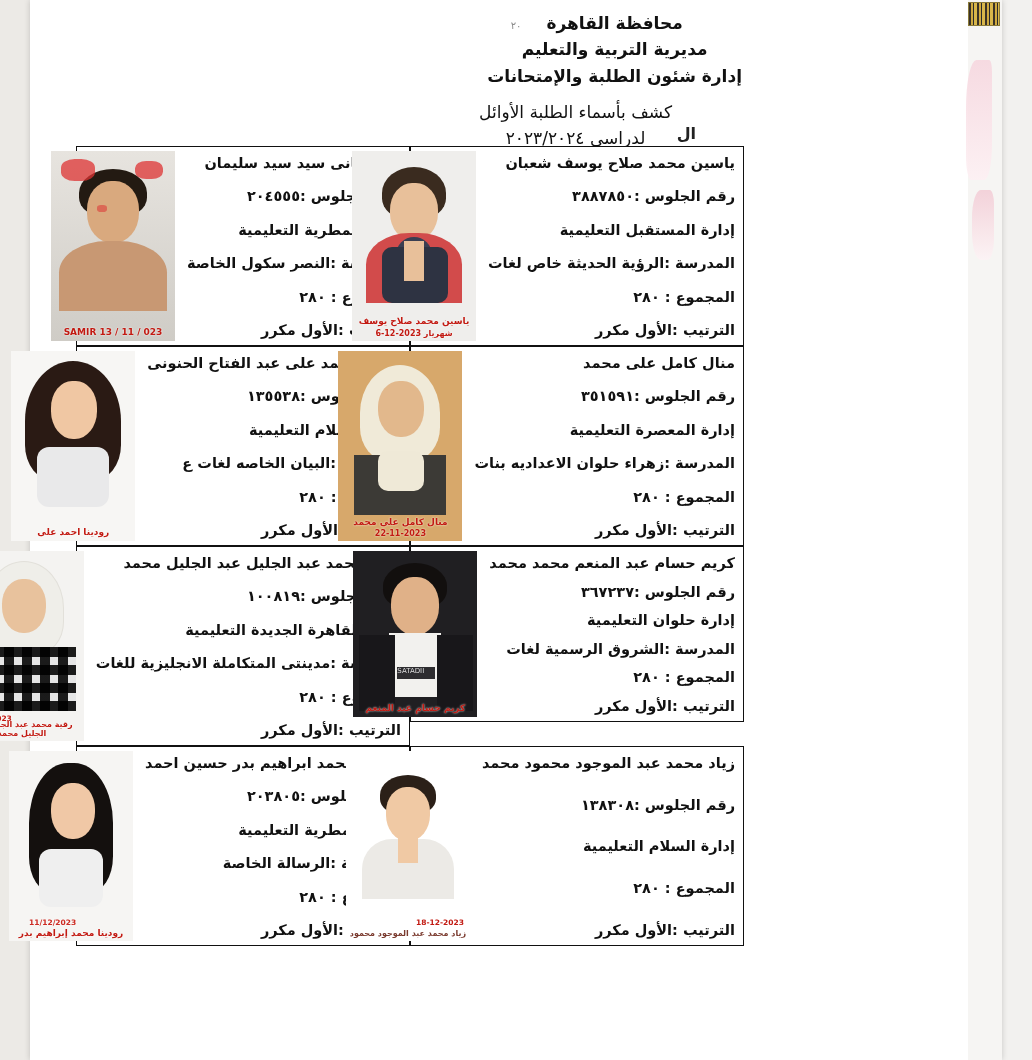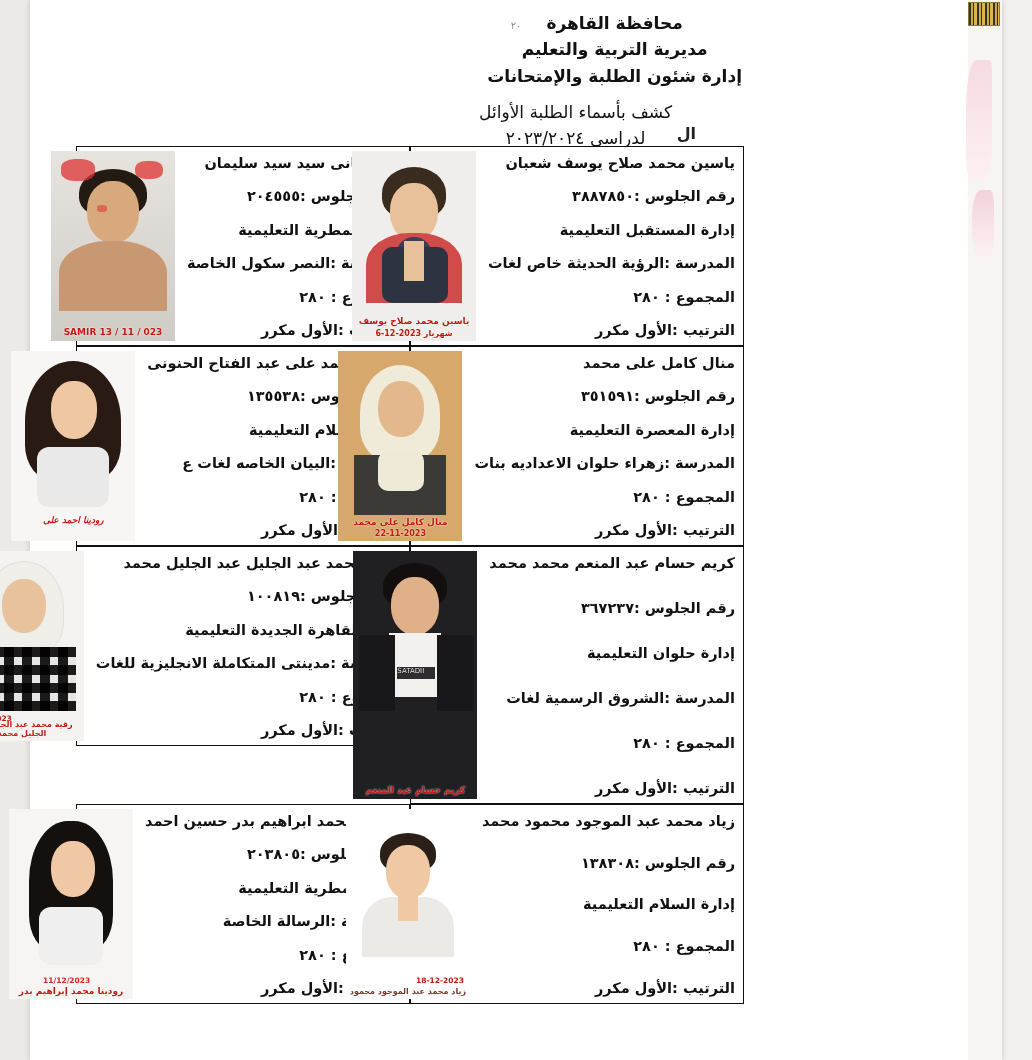--- a/index.html
+++ b/index.html
@@ -252,27 +252,27 @@
           <div class="line">المجموع : ٢٨٠</div>
           <div class="line">الترتيب :الأول مكرر</div>
         </div>
         <div class="photo bg-white">
           <div class="img">
             <div style="position:absolute;inset:0;background:#f7f6f4"></div>
             <div class="hair" style="left:14px;top:10px;width:96px;height:120px;background:#2a1a14;border-radius:50% 50% 30% 30%;"></div>
             <div class="face" style="left:40px;top:30px;width:46px;height:58px;background:#f0c7a3;"></div>
             <div style="position:absolute;left:26px;top:96px;width:72px;height:60px;background:#e9e9ea;border-radius:12px;"></div>
           </div>
-          <div class="caption" style="bottom:15px;font-style:italic;">رودينا احمد على</div>
+          <div class="caption" style="bottom:3px;">رودينا احمد على</div>
         </div>
       </div>
     </div>
 
     <div class="row">
-      <div class="cell cellA" style="height:258px">
+      <div class="cell cellA" style="height:176px">
         <div class="info">
           <div class="line name">كريم حسام عبد المنعم محمد محمد</div>
           <div class="line">رقم الجلوس :٣٦٧٢٣٧</div>
           <div class="line">إدارة حلوان التعليمية</div>
           <div class="line">المدرسة :الشروق الرسمية لغات</div>
           <div class="line">المجموع : ٢٨٠</div>
           <div class="line">الترتيب :الأول مكرر</div>
         </div>
         <div class="photo bg-dark">
           <div class="img">
@@ -344,20 +344,20 @@
           <div class="line">المجموع : ٢٨٠</div>
           <div class="line">الترتيب :الأول مكرر</div>
         </div>
         <div class="photo bg-white">
           <div class="img">
             <div style="position:absolute;inset:0;background:#f6f5f3"></div>
             <div class="hair" style="left:20px;top:12px;width:84px;height:130px;background:#14100e;border-radius:46% 46% 28% 28%;"></div>
             <div class="face" style="left:42px;top:32px;width:44px;height:56px;background:#f0c8a6;"></div>
             <div style="position:absolute;left:30px;top:98px;width:64px;height:58px;background:#efefef;border-radius:12px;"></div>
           </div>
-          <div class="datetag" style="left:34px;bottom:14px;color:#cc2a22;">11/12/2023</div>
+          <div class="datetag" style="left:20px;bottom:14px;color:#cc2a22;">11/12/2023</div>
           <div class="caption" style="bottom:2px;">رودينا محمد إبراهيم بدر</div>
         </div>
       </div>
     </div>
 
   </div>
 </div>
 
 </body></html>

